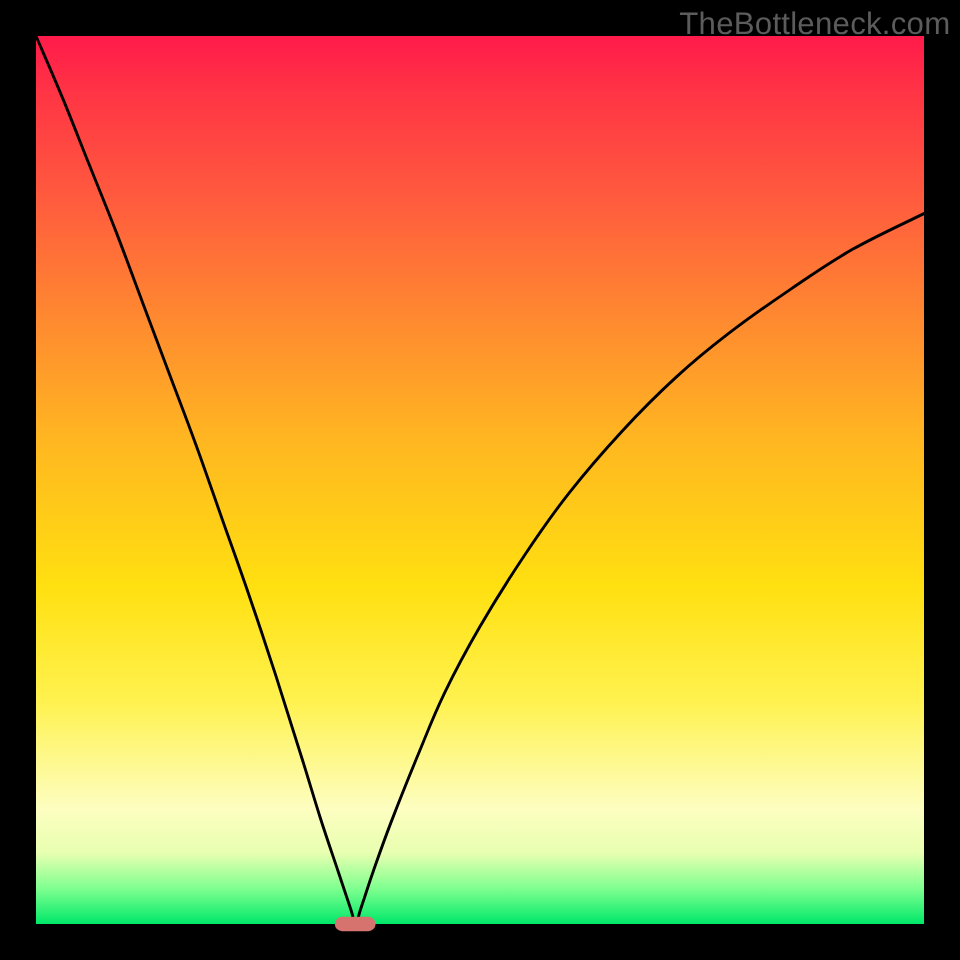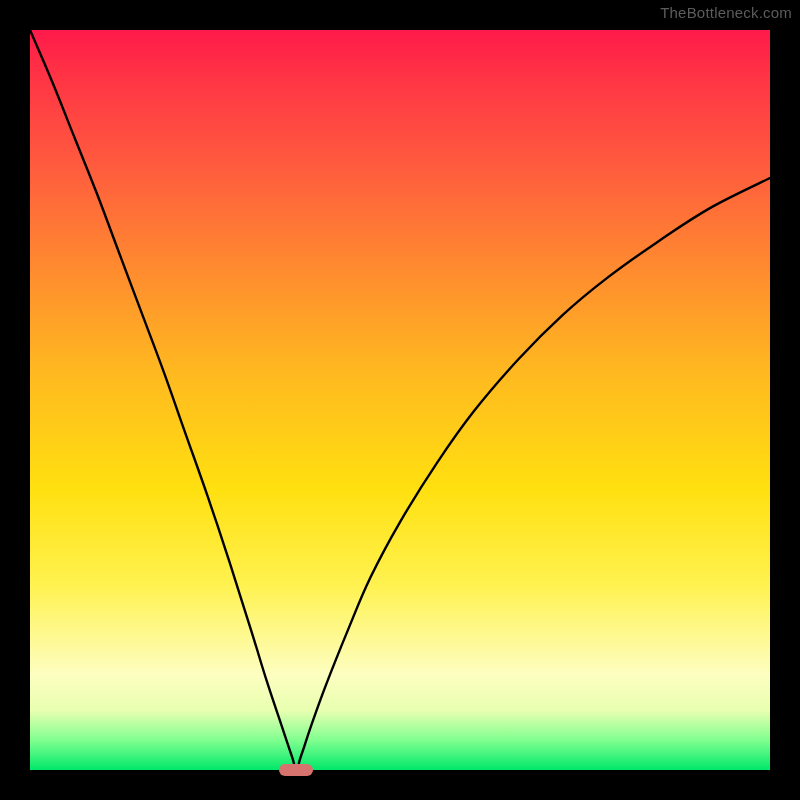--- a/index.html
+++ b/index.html
@@ -28,21 +28,21 @@
       #fdfec0 87%,
       #e8ffb0 92%,
       #7fff8f 96%,
       #00e86a 100%);
   }
   .watermark {
     position: absolute;
     top: 4px;
     right: 8px;
     color: #5c5c5c;
-    font-size: 15px;
+    font-size: 26px;
     font-weight: 500;
     letter-spacing: 0.2px;
     user-select: none;
   }
   svg.curve {
     position: absolute;
     left: 0;
     top: 0;
     width: 740px;
     height: 740px;

